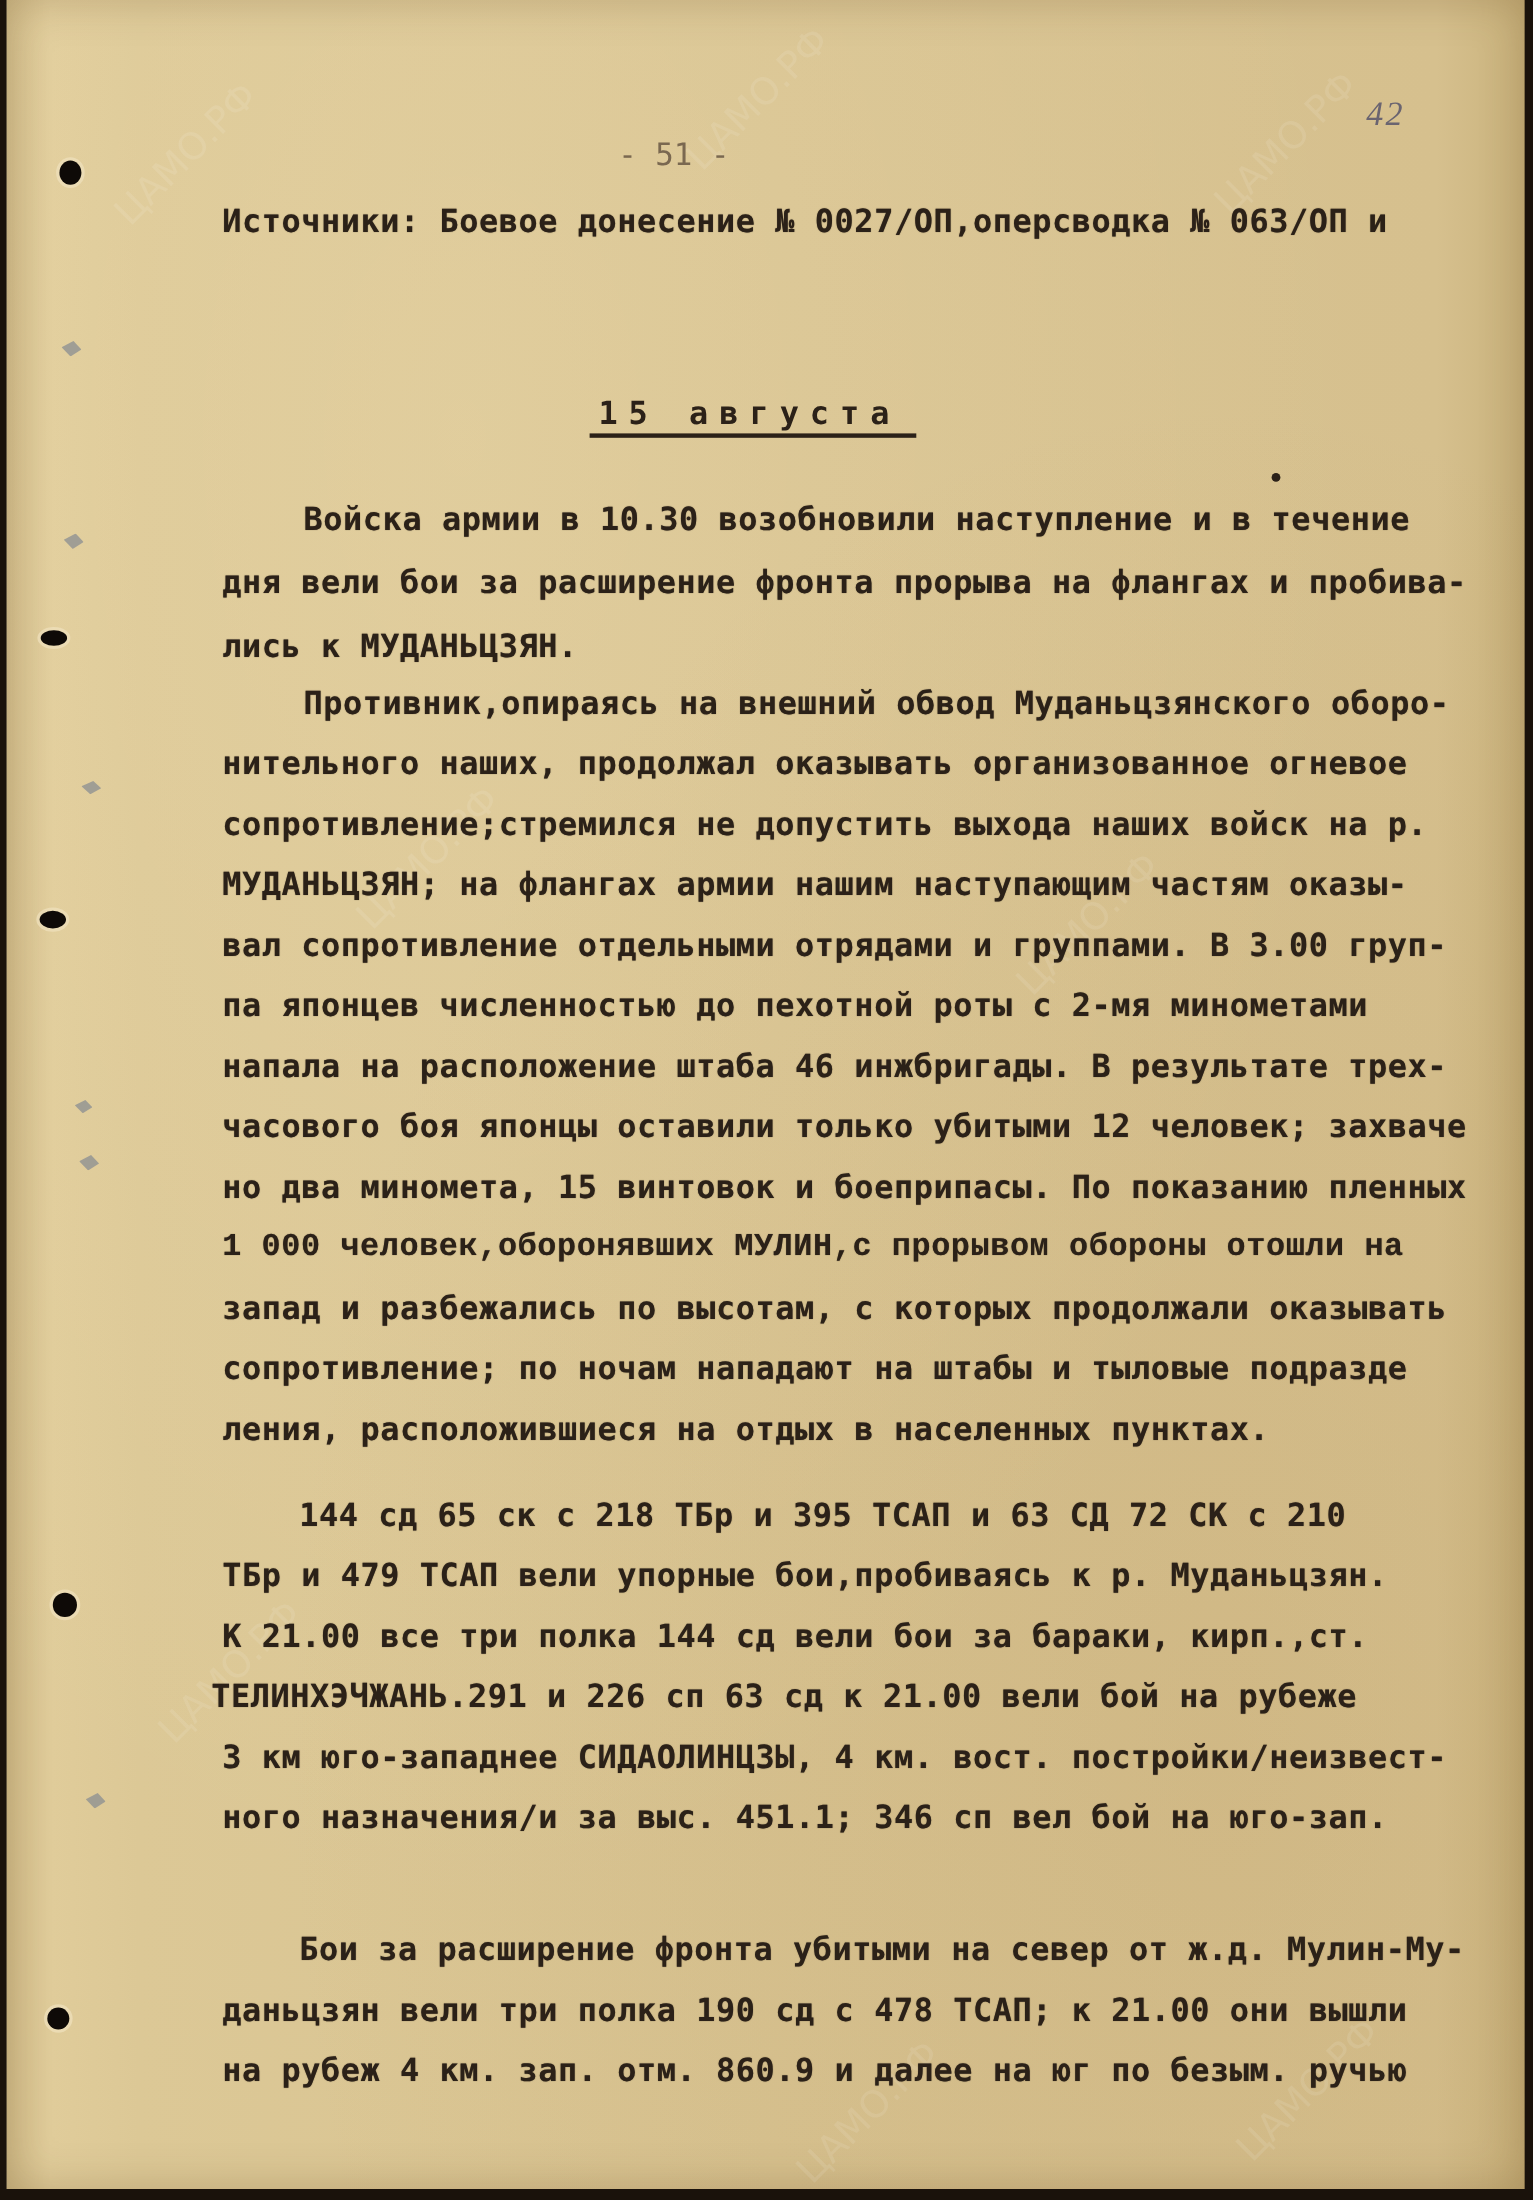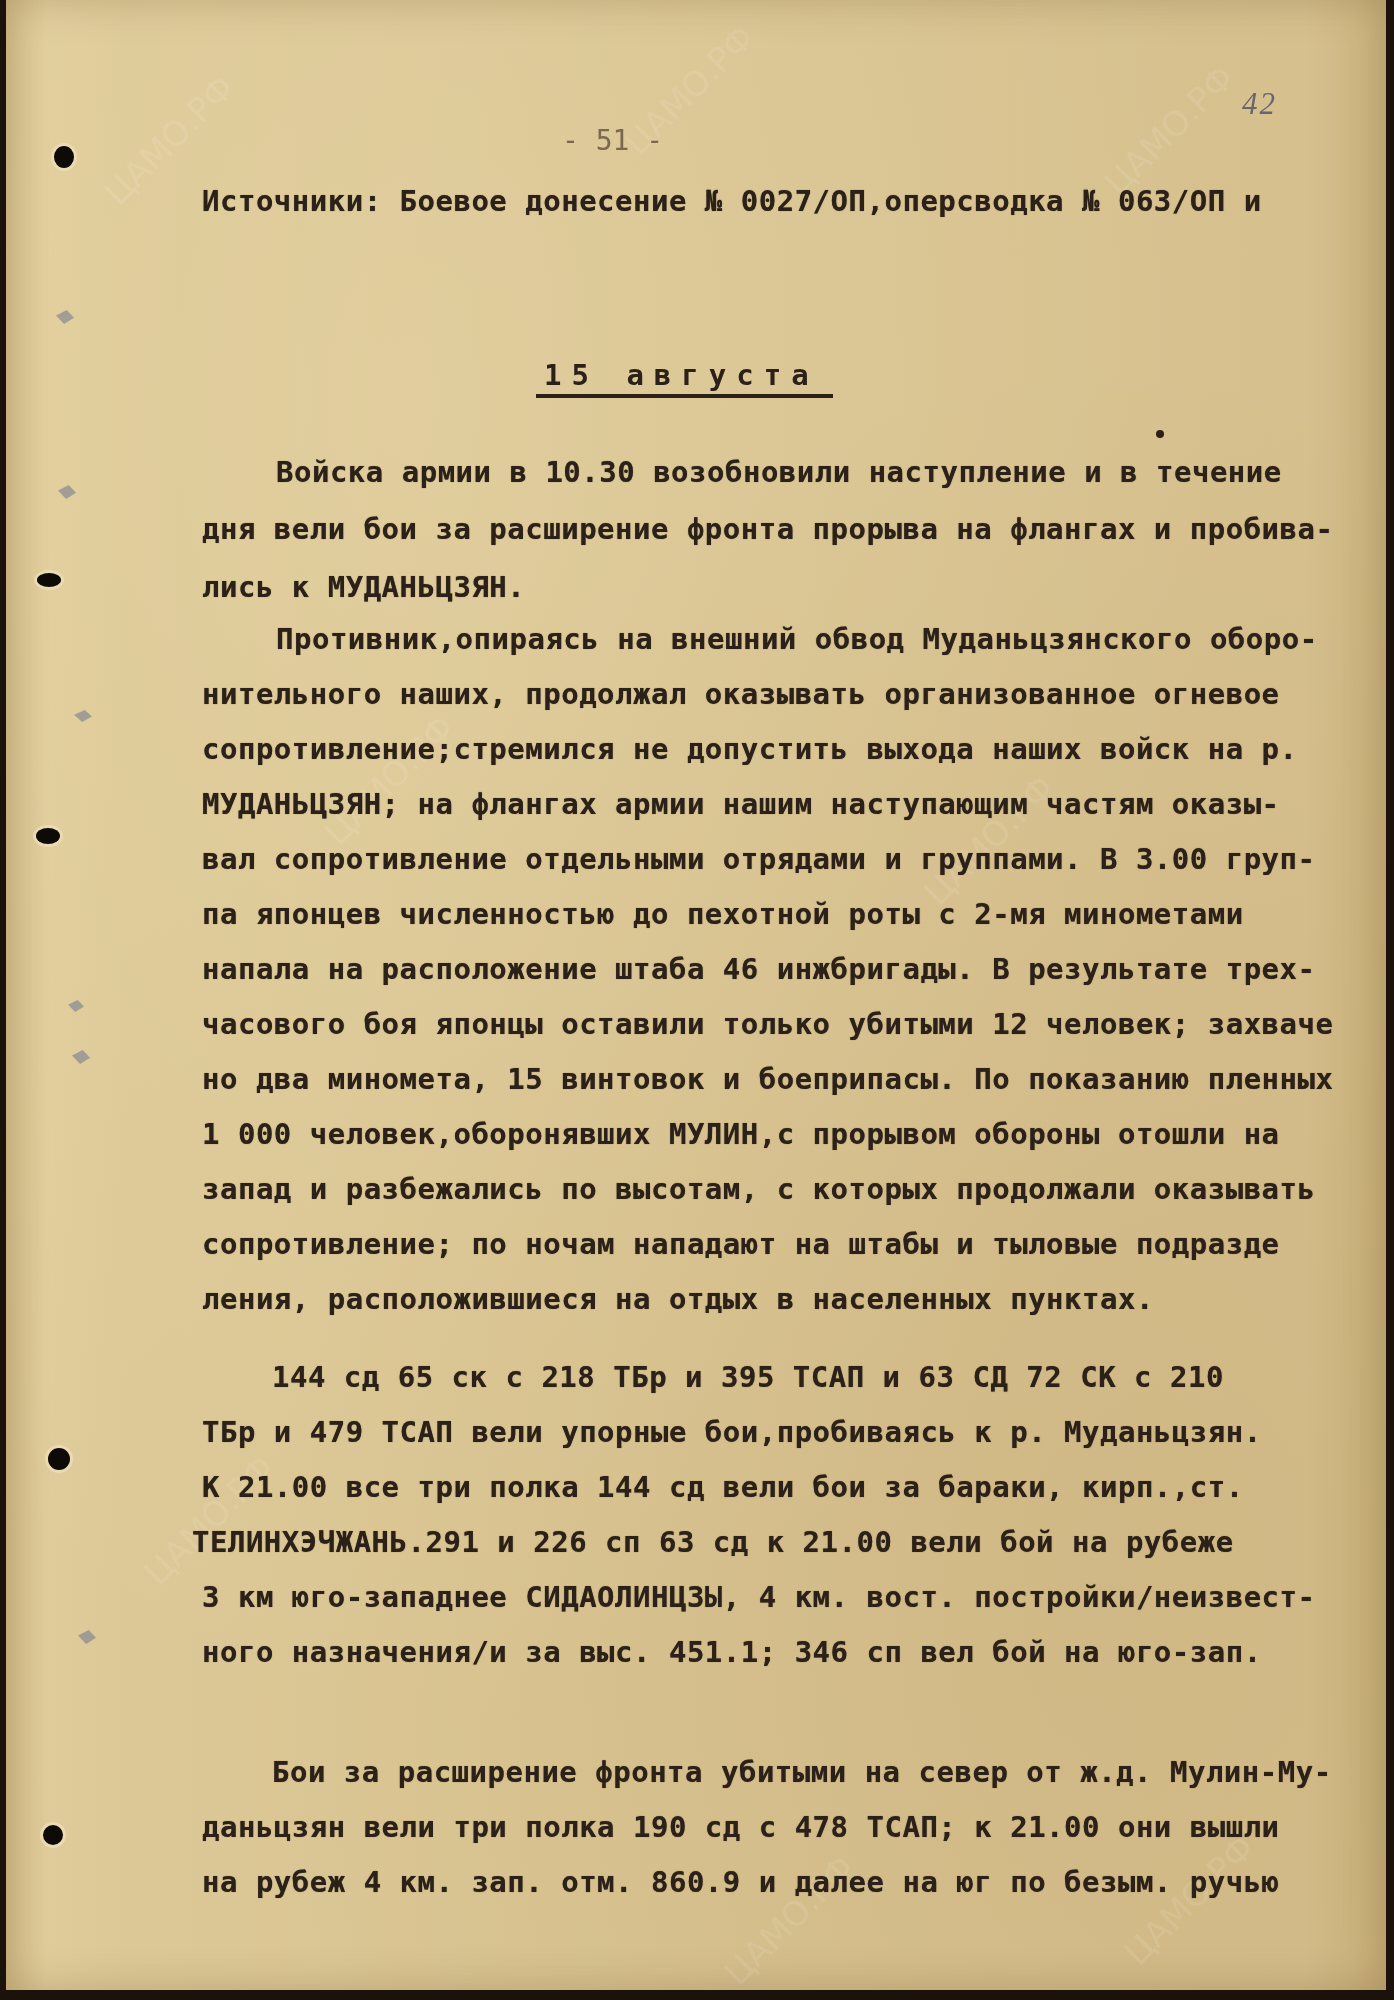--- a/index.html
+++ b/index.html
@@ -132,21 +132,21 @@
   <div class="typed" style="left:196px;top:570px;">лись к МУДАНЬЦЗЯН.</div>
   <div class="typed" style="left:270px;top:622px;">Противник,опираясь на внешний обвод Муданьцзянского оборо-</div>
   <div class="typed" style="left:196px;top:677px;">нительного наших, продолжал оказывать организованное огневое</div>
   <div class="typed" style="left:196px;top:732px;">сопротивление;стремился не допустить выхода наших войск на р.</div>
   <div class="typed" style="left:196px;top:787px;">МУДАНЬЦЗЯН; на флангах армии нашим наступающим частям оказы-</div>
   <div class="typed" style="left:196px;top:842px;">вал сопротивление отдельными отрядами и группами. В 3.00 груп-</div>
   <div class="typed" style="left:196px;top:897px;">па японцев численностью до пехотной роты с 2-мя минометами</div>
   <div class="typed" style="left:196px;top:952px;">напала на расположение штаба 46 инжбригады. В результате трех-</div>
   <div class="typed" style="left:196px;top:1007px;">часового боя японцы оставили только убитыми 12 человек; захваче</div>
   <div class="typed" style="left:196px;top:1062px;">но два миномета, 15 винтовок и боеприпасы. По показанию пленных</div>
-  <div class="typed" style="left:196px;top:1117px;">1 000 человек,оборонявших МУЛИН,с прорывом обороны отошли на</div>
+  <div class="typed" style="left:196px;top:1117px;font-family:Liberation Mono, monospace;">1 000 человек,оборонявших МУЛИН,с прорывом обороны отошли на</div>
   <div class="typed" style="left:196px;top:1172px;">запад и разбежались по высотам, с которых продолжали оказывать</div>
   <div class="typed" style="left:196px;top:1227px;">сопротивление; по ночам нападают на штабы и тыловые подразде</div>
   <div class="typed" style="left:196px;top:1282px;">ления, расположившиеся на отдых в населенных пунктах.</div>
 
   <div class="typed" style="left:266px;top:1360px;">144 сд 65 ск с 218 ТБр и 395 ТСАП и 63 СД 72 СК с 210</div>
   <div class="typed" style="left:196px;top:1415px;">ТБр и 479 ТСАП вели упорные бои,пробиваясь к р. Муданьцзян.</div>
   <div class="typed" style="left:196px;top:1470px;">К 21.00 все три полка 144 сд вели бои за бараки, кирп.,ст.</div>
   <div class="typed" style="left:186px;top:1525px;">ТЕЛИНХЭЧЖАНЬ.291 и 226 сп 63 сд к 21.00 вели бой на рубеже</div>
   <div class="typed" style="left:196px;top:1580px;">3 км юго-западнее СИДАОЛИНЦЗЫ, 4 км. вост. постройки/неизвест-</div>
   <div class="typed" style="left:196px;top:1635px;">ного назначения/и за выс. 451.1; 346 сп вел бой на юго-зап.</div>

